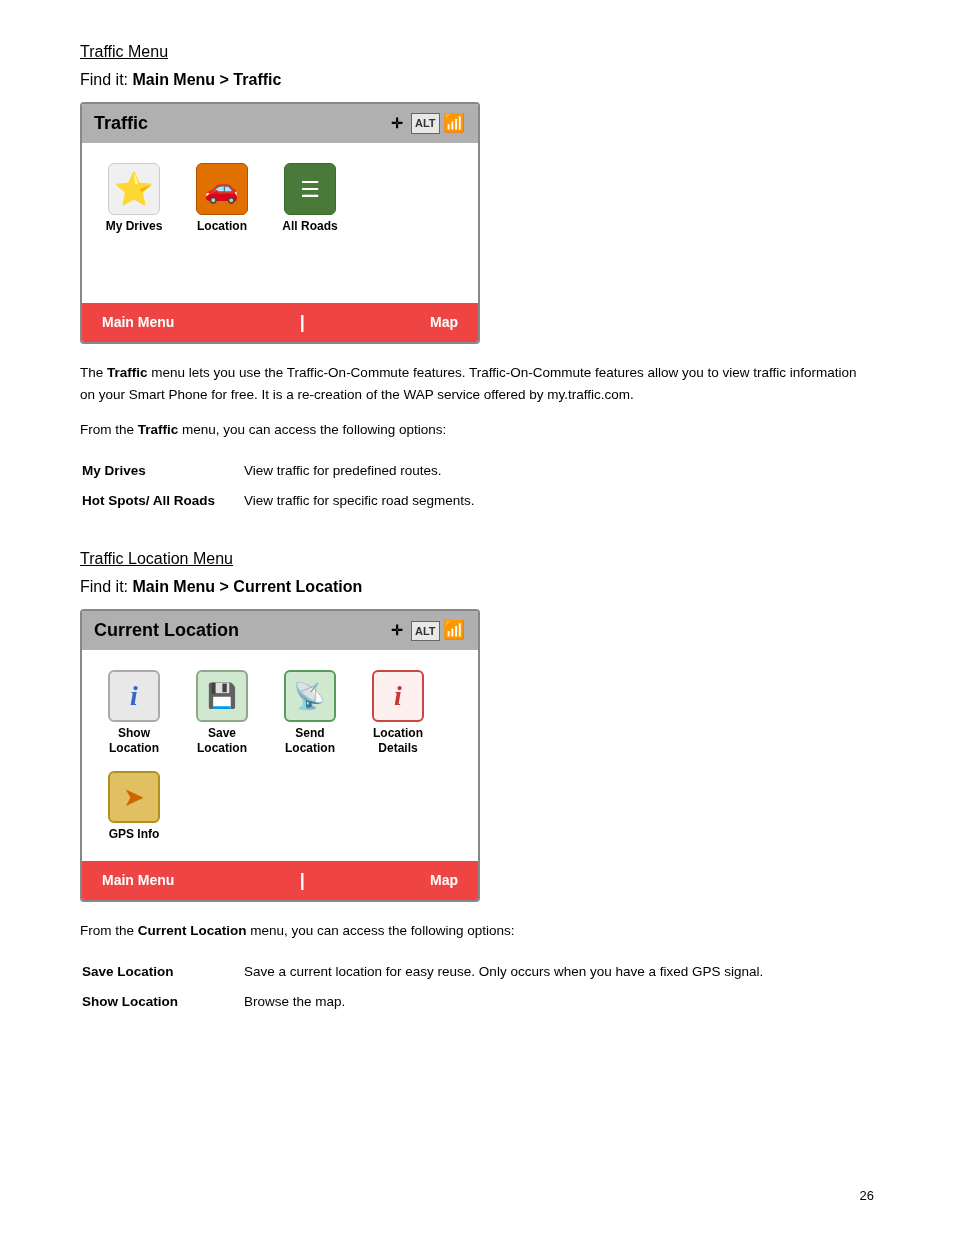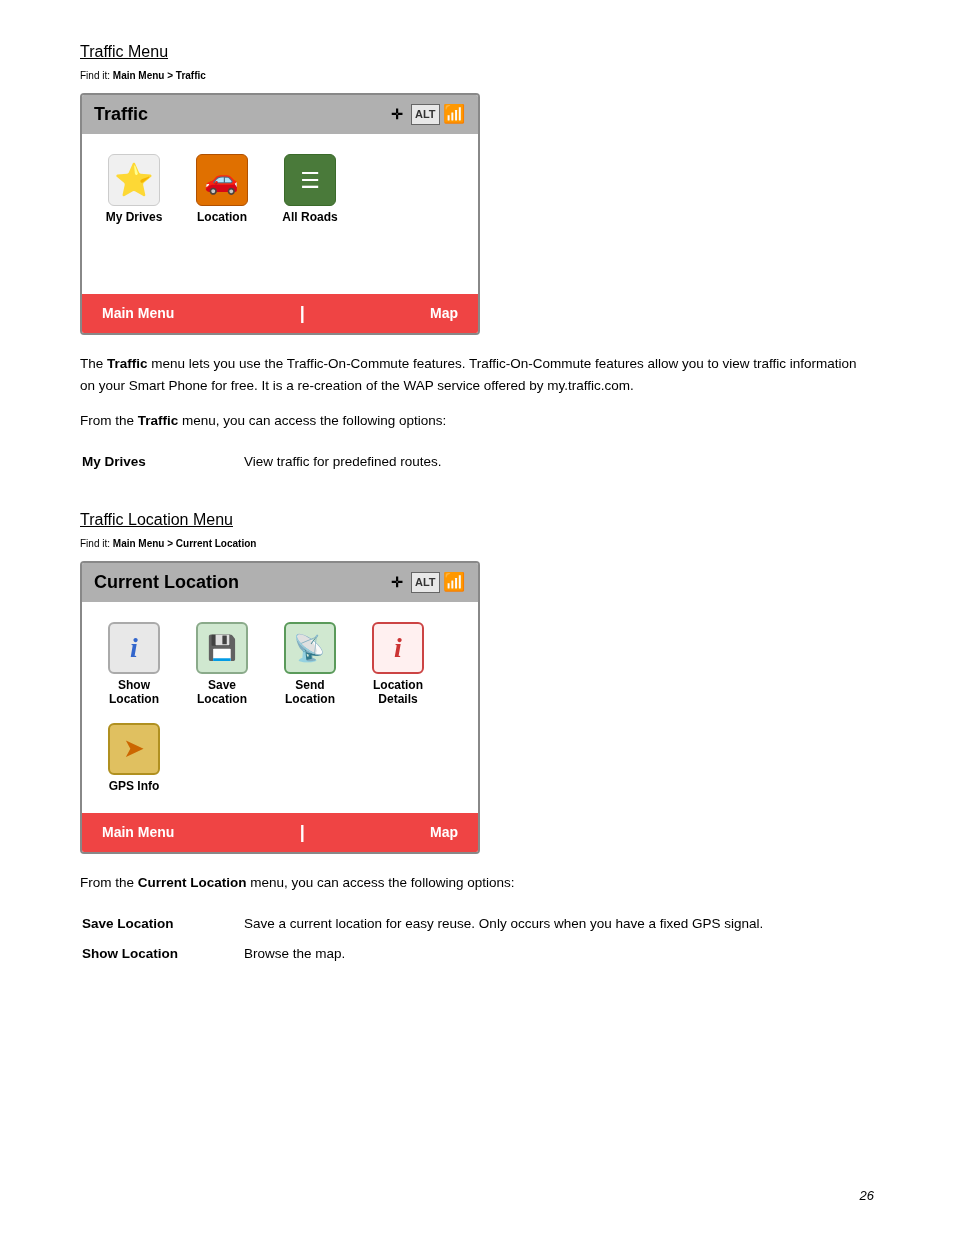--- a/index.html
+++ b/index.html
@@ -15,21 +15,21 @@
     }
 
     .section-title {
       font-size: 16px;
       font-weight: normal;
       text-decoration: underline;
       margin-bottom: 4px;
     }
 
     .find-it {
-      font-size: 10px;
+      font-size: 16px;
       margin-bottom: 10px;
     }
 
     .find-it b { font-weight: bold; }
 
     
     .phone-screen {
       width: 400px;
       border: 2px solid #888;
       border-radius: 4px;
@@ -148,21 +148,20 @@
 
     .section-gap {
       margin-top: 30px;
     }
 
     .page-number {
       position: absolute;
       bottom: 30px;
       right: 80px;
       font-size: 13px;
-      font-style: italic;
     }
 
     .star-icon { color: #d4a820; font-size: 32px; }
     .list-icon { font-size: 22px; color: #fff; }
     .info-icon { font-size: 28px; color: #3366cc; font-weight: bold; font-style: italic; font-family: serif; }
     .save-icon { font-size: 24px; color: #446644; }
     .signal-icon { font-size: 26px; color: #44aa44; }
     .alert-icon { font-size: 28px; color: #cc3333; font-weight: bold; font-style: italic; font-family: serif; }
     .gps-arrow { font-size: 26px; color: #cc6600; }
 
@@ -232,20 +231,24 @@
 
   <div class="description-text">
     <span>From the </span><b>Traffic</b><span> menu, you can access the following options:</span>
   </div>
 
   <table class="options-table">
     <tbody>
       <tr>
         <td>My Drives</td>
         <td>View traffic for predefined routes.</td>
+      </tr>
+      <tr>
+        <td>Hot Spots/ All Roads</td>
+        <td>View traffic for specific road segments.</td>
       </tr>
     </tbody>
   </table>
 </div>
 
 <div class="section-gap">
   <div class="section-title">Traffic Location Menu</div>
   <div class="find-it">
     <span>Find it: </span><b>Main Menu &gt; Current Location</b>
   </div>

